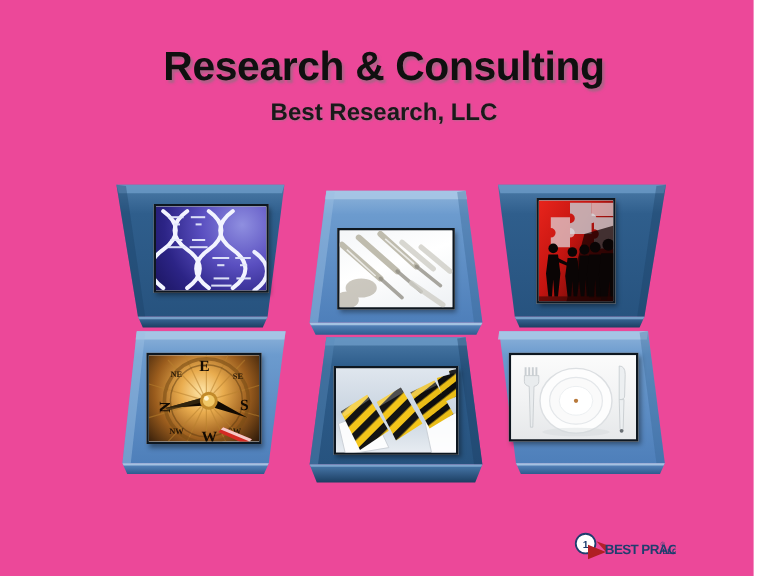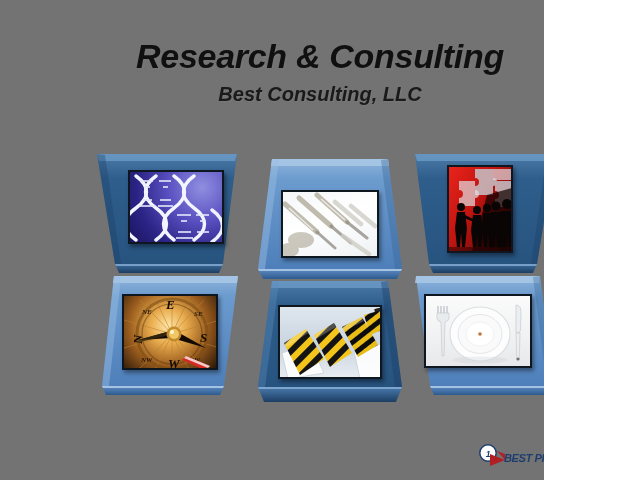--- a/index.html
+++ b/index.html
@@ -8,25 +8,24 @@
     padding: 0;
     background: #ffffff;
   }
   body {
     font-family: "Liberation Sans", sans-serif;
     -webkit-font-smoothing: antialiased;
   }
 
   #slide {
     position: relative;
-    width: 544px;
+    width: 628px;
     height: 480px;
-    background: #737373;
+    background: #ec4899;
     overflow: hidden;
-    font-style: italic;
   }
 
   
   .title-block {
     position: absolute;
     left: 0;
     top: 38px;
     width: 640px;
     text-align: center;
   }
@@ -138,21 +137,21 @@
   }
   #logo svg { display: block; }
 </style>
 </head>
 <body>
 
 <div id="slide">
 
   <div class="title-block">
     <h1 class="slide-title">Research &amp; Consulting</h1>
-    <h2 class="slide-subtitle">Best Consulting, LLC</h2>
+    <h2 class="slide-subtitle">Best Research, LLC</h2>
   </div>
 
   <div id="panel-grid">
 
     <div class="panel p-r0c0">
       <svg width="156" height="125" viewBox="0 0 156 125">
         <defs>
           <linearGradient id="gDnaTop" x1="0" y1="0" x2="0" y2="1">
             <stop offset="0%" stop-color="#4C7BA8"></stop>
             <stop offset="22%" stop-color="#2F5E8C"></stop>

